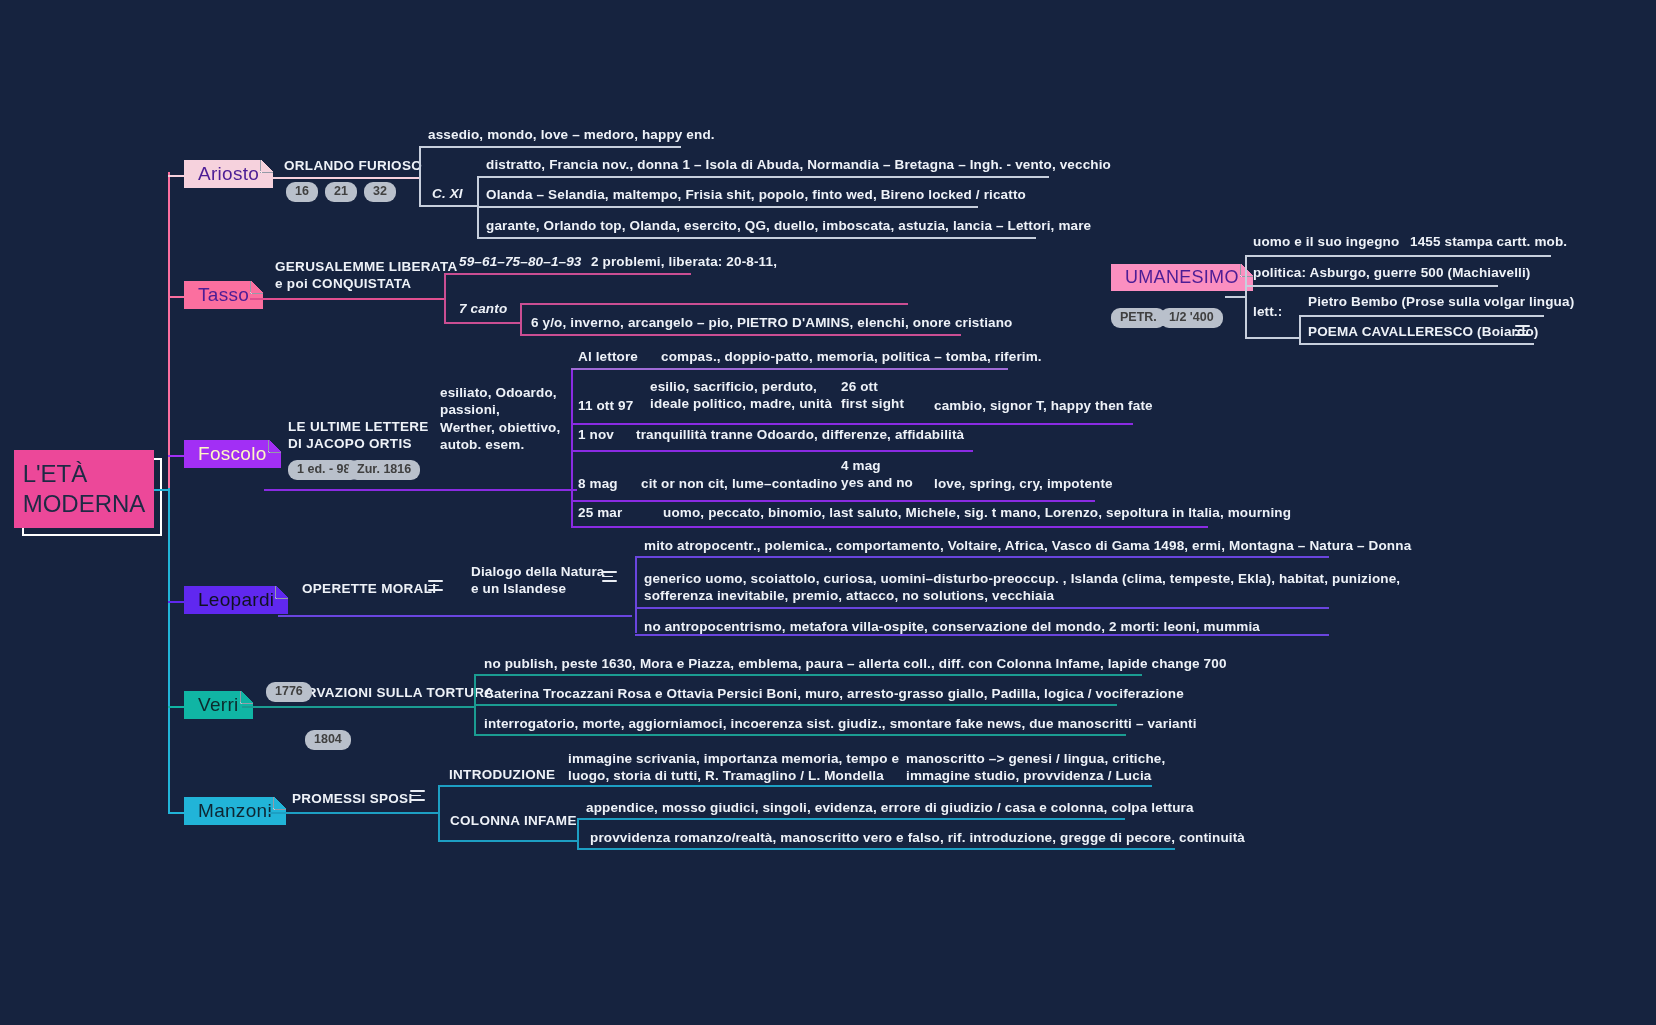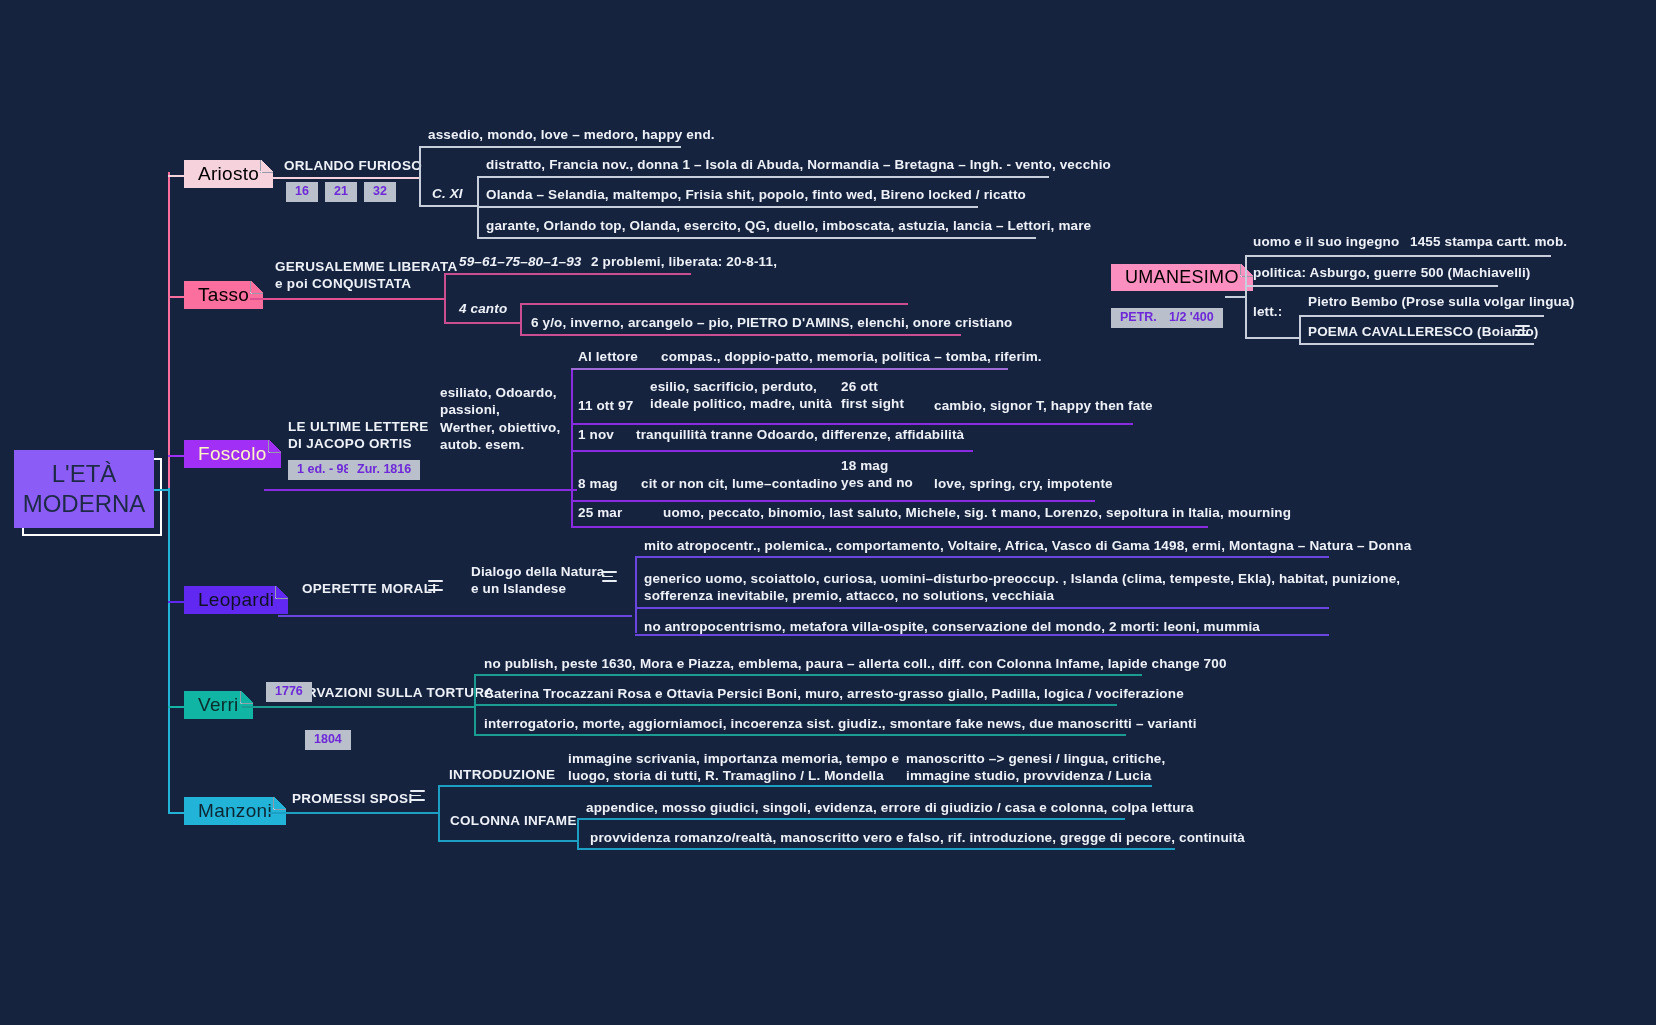--- a/index.html
+++ b/index.html
@@ -17,43 +17,43 @@
   }
 
   
   .chip {
     position: absolute;
     display: flex;
     align-items: center;
     justify-content: center;
     font-weight: 400;
     letter-spacing: .3px;
-    color: #000000;
+    color: #4c1d95;
     padding: 4px 14px 5px 14px;
     font-size: 19px;
     line-height: 1;
     white-space: nowrap;
   }
   .chip .fold {
     position: absolute;
     top: 0; right: 0;
     width: 13px; height: 13px;
     background: linear-gradient(225deg, #16233f 0 50%, transparent 50% 100%);
     border-left: 1px solid rgba(255,255,255,.55);
     border-bottom: 1px solid rgba(255,255,255,.55);
   }
 
   
   .central {
     position: absolute;
-    background: #8b5cf6;
+    background: #ec4899;
     color: #1d2a44;
     font-size: 24px;
     line-height: 1.25;
-    text-align: center;
+    text-align: left;
     padding: 18px 22px;
     white-space: pre-line;
     font-family: "Liberation Sans", sans-serif;
   }
   .central-shadow {
     position:absolute;
     border: 2px solid #ffffff;
     background: transparent;
   }
 
@@ -67,22 +67,22 @@
     white-space: pre-line;
     letter-spacing: .15px;
   }
   .lbl.ital { font-style: italic; }
   .lbl.caps { letter-spacing: .3px; }
 
   
   .pill {
     position: absolute;
     background: #b9c0cb;
-    color: #6d28d9;
-    border-radius: 0;
+    color: #404040;
+    border-radius: 9px;
     font-size: 12.5px;
     font-weight: bold;
     padding: 3px 9px 4px 9px;
     line-height: 1;
     white-space: nowrap;
   }
 
   
   .ln { position: absolute; }
   .h { height: 1.6px; }
@@ -159,21 +159,21 @@
 
   <div class="lbl caps" style="left:275px; top:258px;">GERUSALEMME LIBERATA
 e poi CONQUISTATA</div>
 
   <div class="ln v" style="left:444px; top:273px; height:50px; background:#cb4e93;"></div>
   <div class="ln h" style="left:444px; top:273px; width:247px; background:#cb4e93;"></div>
   <div class="lbl ital" style="left:459px; top:253px;">59–61–75–80–1–93</div>
   <div class="lbl" style="left:591px; top:253px;">2 problemi, liberata: 20-8-11,</div>
 
   <div class="ln h" style="left:444px; top:322px; width:76px; background:#cb4e93;"></div>
-  <div class="lbl ital" style="left:459px; top:300px;">4 canto</div>
+  <div class="lbl ital" style="left:459px; top:300px;">7 canto</div>
 
   <div class="ln v" style="left:520px; top:303px; height:32px; background:#cb4e93;"></div>
   <div class="ln h" style="left:520px; top:303px; width:388px; background:#cb4e93;"></div>
 
   <div class="ln h" style="left:520px; top:334px; width:441px; background:#cb4e93;"></div>
   <div class="lbl" style="left:531px; top:314px;">6 y/o, inverno, arcangelo – pio, PIETRO D'AMINS, elenchi, onore cristiano</div>
 
   <div class="chip" style="left:1111px; top:264px; background:#fb8fc0; font-size:18px;">
     <span>UMANESIMO</span>
     <span class="fold"></span>
@@ -239,21 +239,21 @@
 first sight</div>
   <div class="lbl" style="left:934px; top:397px;">cambio, signor T, happy then fate</div>
 
   <div class="ln h" style="left:571px; top:450px; width:402px; background:#8a2be2;"></div>
   <div class="lbl" style="left:578px; top:426px;">1 nov</div>
   <div class="lbl" style="left:636px; top:426px;">tranquillità tranne Odoardo, differenze, affidabilità</div>
 
   <div class="ln h" style="left:571px; top:500px; width:524px; background:#8a2be2;"></div>
   <div class="lbl" style="left:578px; top:475px;">8 mag</div>
   <div class="lbl" style="left:641px; top:475px;">cit or non cit, lume–contadino</div>
-  <div class="lbl" style="left:841px; top:457px;">18 mag
+  <div class="lbl" style="left:841px; top:457px;">4 mag
 yes and no</div>
   <div class="lbl" style="left:934px; top:475px;">love, spring, cry, impotente</div>
 
   <div class="ln h" style="left:571px; top:526px; width:637px; background:#8a2be2;"></div>
   <div class="lbl" style="left:578px; top:504px;">25 mar</div>
   <div class="lbl" style="left:663px; top:504px;">uomo, peccato, binomio, last saluto, Michele, sig. t mano, Lorenzo, sepoltura in Italia, mourning</div>
 
   <div class="ln h" style="left:168px; top:601px; width:24px; background:#6028f0;"></div>
   <div class="chip" style="left:184px; top:586px; background:#6028f0; color:#0f1222;">
     <span>Leopardi</span>

